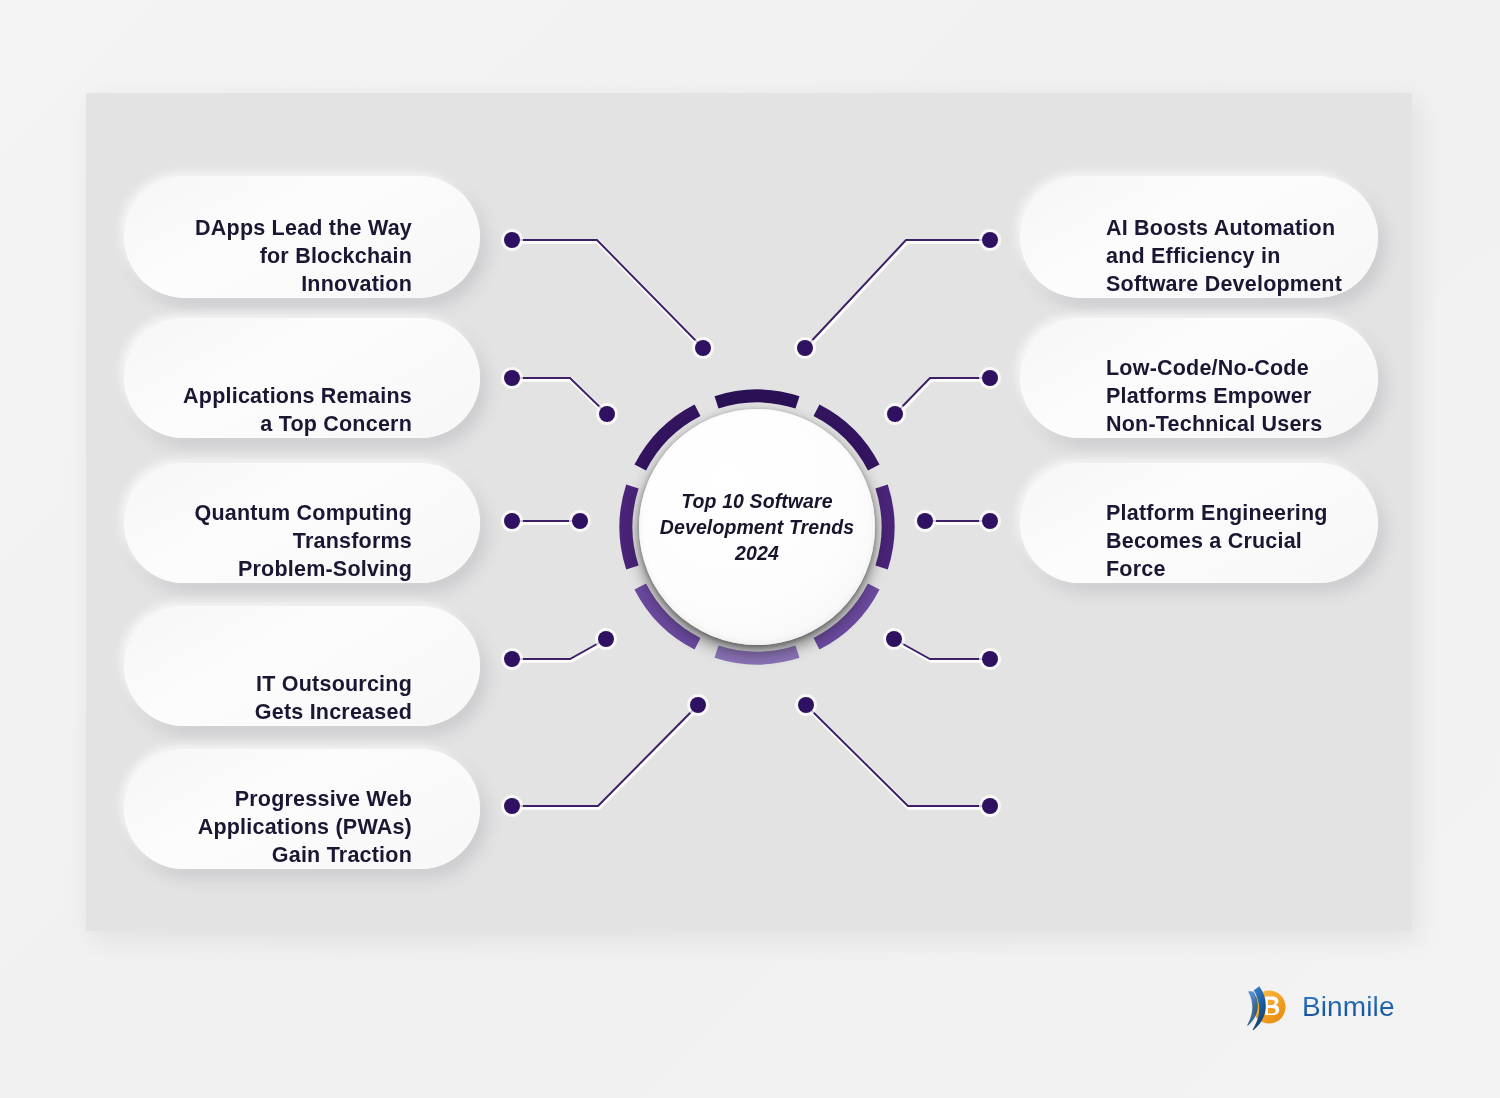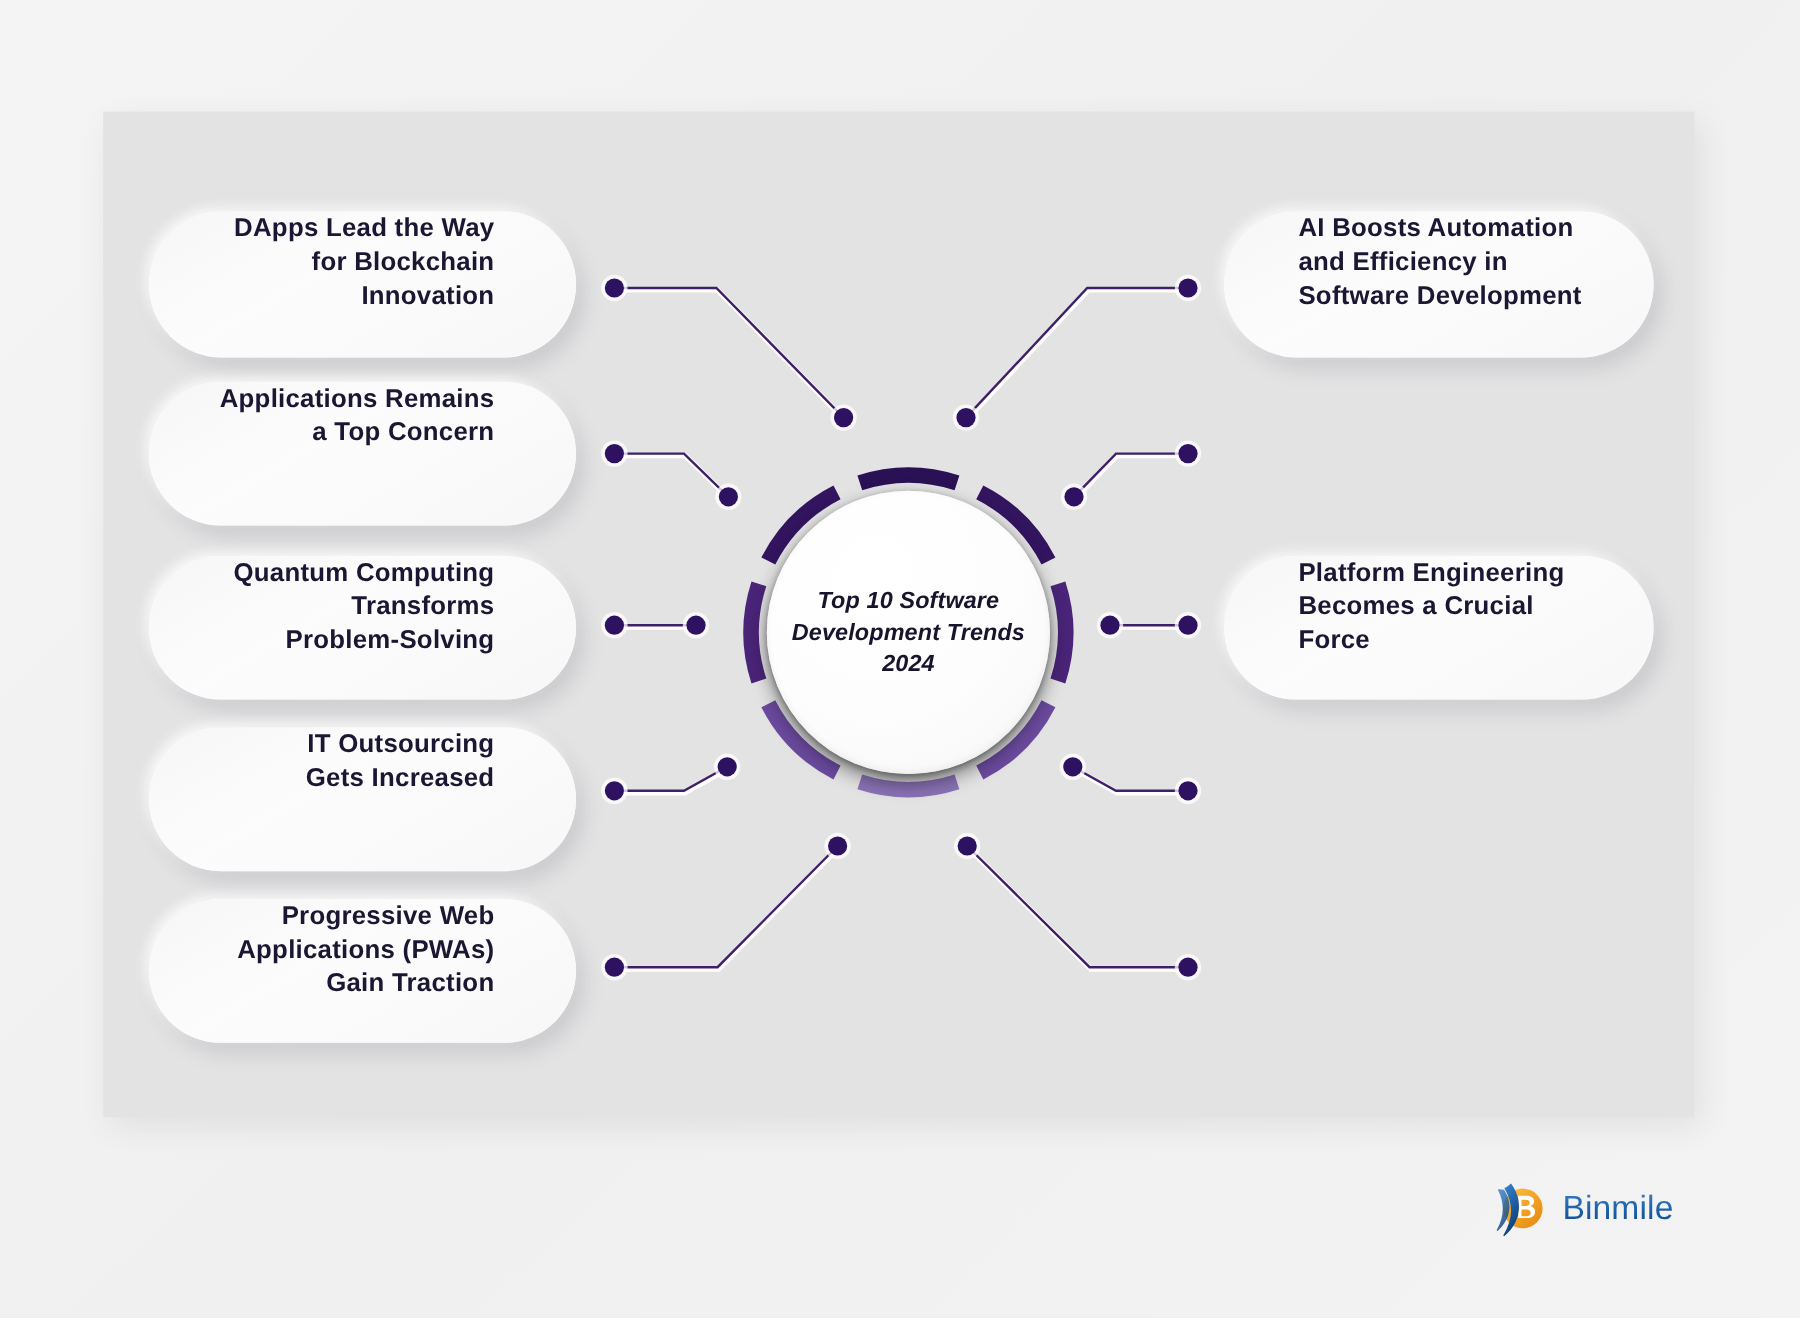--- a/index.html
+++ b/index.html
@@ -37,36 +37,36 @@
   
   .card {
     position: absolute;
     border-radius: 72px;
     background: linear-gradient(150deg, #f6f6f7 0%, #fcfcfd 40%, #f7f7f8 100%);
     box-shadow:
       7px 9px 16px rgba(120,120,128,0.22),
       -3px -3px 10px rgba(255,255,255,0.85),
       0 0 0 0.5px rgba(255,255,255,0.6) inset;
     display: flex;
-    align-items: flex-start;
+    align-items: flex-end;
     box-sizing: border-box;
   }
   .card-text {
     font-size: 21.5px;
     line-height: 1.31;
     font-weight: 700;
     color: #1c1632;
     letter-spacing: 0.01em;
     white-space: pre-line;
     width: 100%;
   }
   .card.left  { left: 124px; width: 356px; justify-content: flex-end; padding: 0 68px 0 34px; }
   .card.left .card-text { text-align: right; }
   .card.right { left: 1020px; width: 358px; justify-content: flex-start; padding: 0 34px 0 62px; }
-  .card.right .card-text { text-align: left; }
+  .card.right .card-text { text-align: left; margin-left: 24px; }
 
   .row-0 { top: 176px;  height: 122px; }
   .row-1 { top: 318px;  height: 120px; }
   .row-2 { top: 463px;  height: 120px; }
   .row-3 { top: 606px;  height: 120px; }
   .row-4 { top: 749px;  height: 120px; }
 
   
   #hub {
     position: absolute;
@@ -232,20 +232,25 @@
     <div class="card-text">Progressive Web
 Applications (PWAs)
 Gain Traction</div>
   </div>
 
   <div class="card right row-0">
     <div class="card-text">AI Boosts Automation
 and Efficiency in
 Software Development</div>
   </div>
+  <div class="card right row-1">
+    <div class="card-text">Low-Code/No-Code
+Platforms Empower
+Non-Technical Users</div>
+  </div>
   <div class="card right row-2">
     <div class="card-text">Platform Engineering
 Becomes a Crucial
 Force</div>
   </div>
 
   <div id="hub">
     <svg id="ring-svg" viewBox="0 0 288 288" xmlns="http://www.w3.org/2000/svg">
         <path d="M 103.5187737368819 19.411596365334873 A 131 131 0 0 1 184.48122626311812 19.411596365334887" stroke="#2a1055" stroke-width="13" fill="none" stroke-linecap="butt"></path>
         <path d="M 203.47275546588062 27.278145331323813 A 131 131 0 0 1 260.7218546686762 84.52724453411938" stroke="#32145f" stroke-width="13" fill="none" stroke-linecap="butt"></path>

